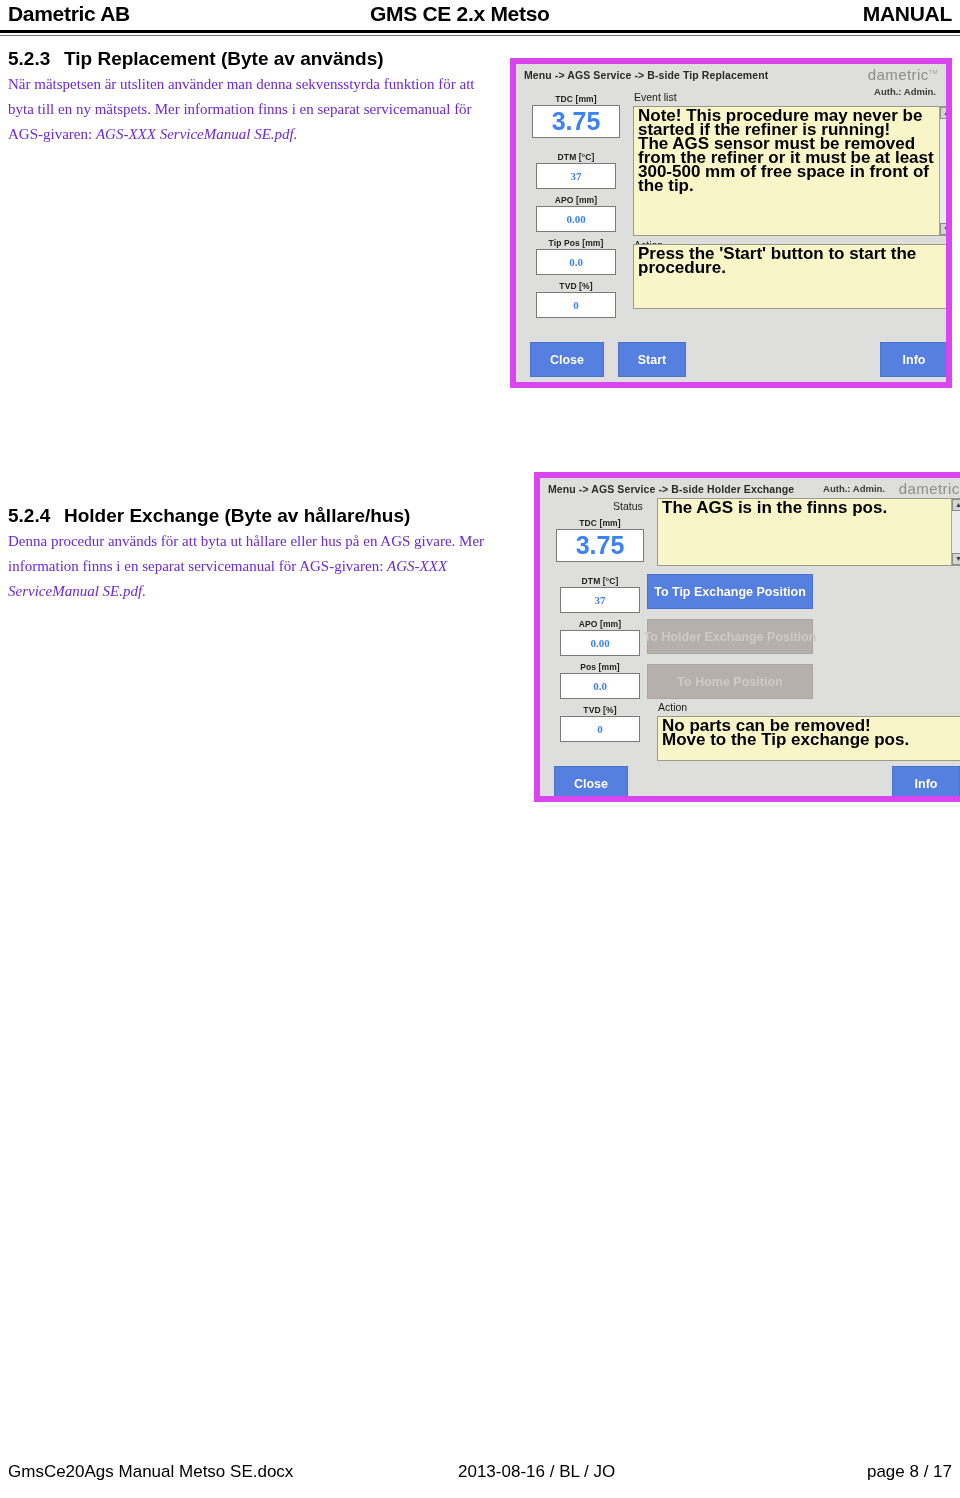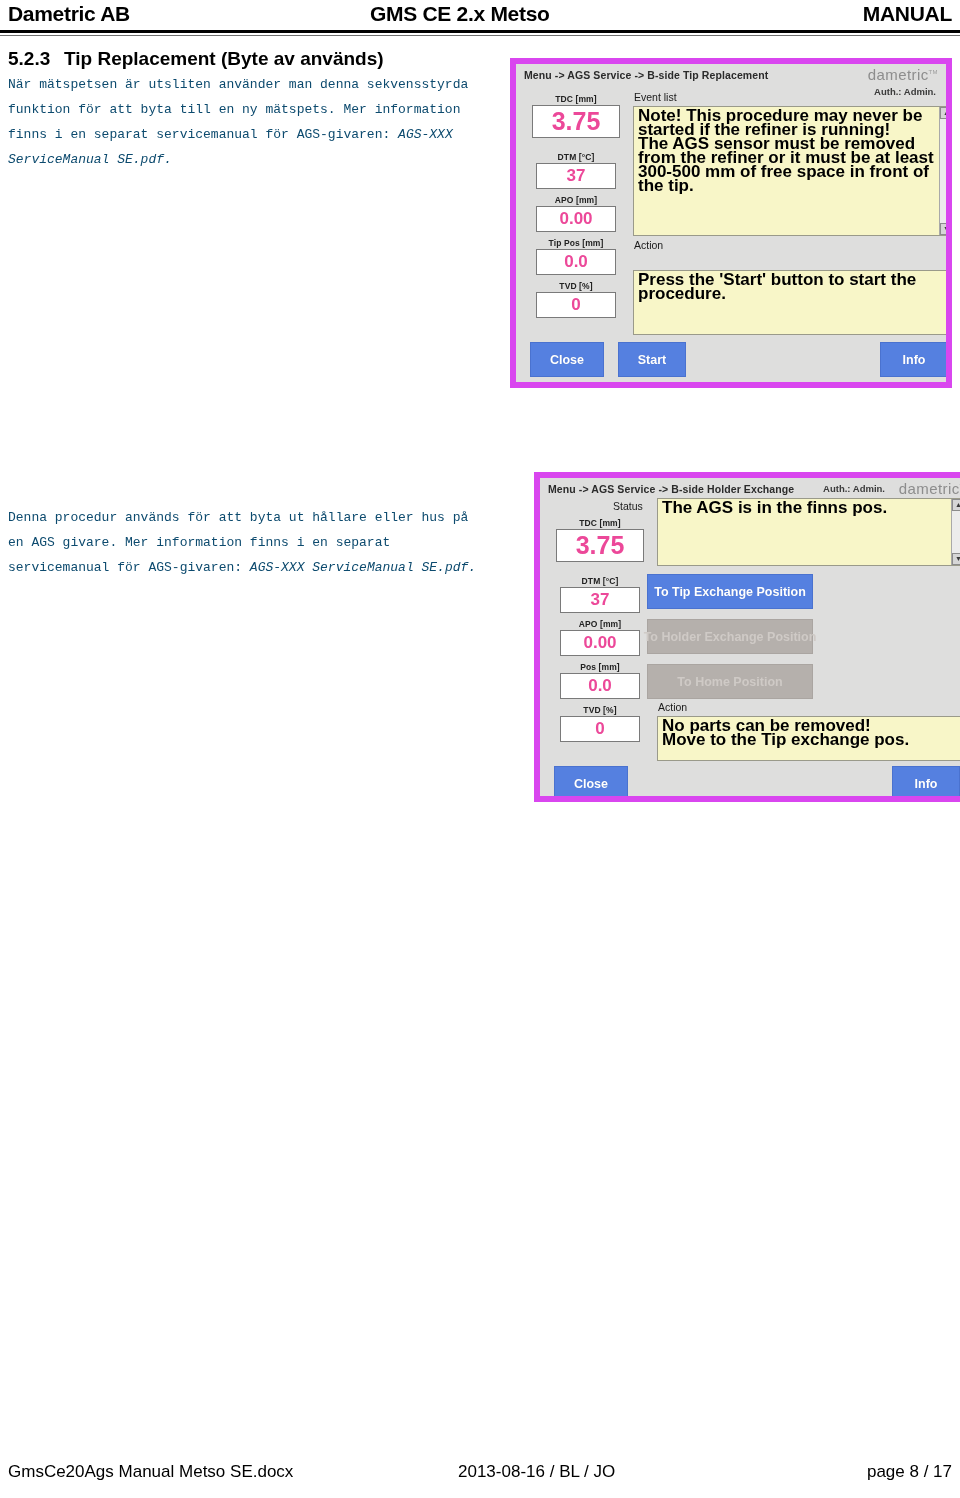--- a/index.html
+++ b/index.html
@@ -56,24 +56,24 @@
   .sec-heading {
     font-family: "Liberation Sans", sans-serif;
     font-weight: bold;
     font-size: 19px;
     color: #000;
     white-space: nowrap;
     margin-bottom: 2px;
   }
   .sec-heading .num { display: inline-block; min-width: 56px; }
   .sec-body {
-    font-family: Liberation Mono, monospace;
-    font-size: 13px;
+    font-family: Liberation Serif, serif;
+    font-size: 15px;
     line-height: 25px;
-    color: #0c4a6e;
+    color: #6d28d9;
   }
   .sec-body .ital { font-style: italic; }
 
   #section-523 { top: 48px; }
   #section-524 { top: 505px; }
 
   
   .hmi {
     position: absolute;
     background: #dededd;
@@ -134,32 +134,33 @@
     letter-spacing: 0.1px;
     line-height: 11px;
     white-space: nowrap;
   }
   .readout-box {
     background: #ffffff;
     border: 1px solid #7a7a7a;
     box-shadow: inset 0 0 0 1px #ffffff;
     text-align: center;
     font-weight: bold;
-    color: #ec4899;
+    color: #3b82f6;
     box-sizing: border-box;
   }
   .readout-box.big {
     width: 88px; height: 33px;
     font-size: 25px;
     line-height: 31px;
   }
   .readout-box.small {
     width: 80px; height: 26px;
-    font-size: 17px;
+    font-size: 11px;
     line-height: 24px;
+    font-family: Liberation Serif, serif;
   }
 
   
   .field-label {
     position: absolute;
     font-size: 10.5px;
     color: #1a1a1a;
     white-space: nowrap;
   }
   .ta {
@@ -255,20 +256,23 @@
     <span class="num">5.2.3</span><span>Tip Replacement (Byte av används)</span>
   </div>
   <div class="sec-body">
     <span>När mätspetsen är utsliten använder man denna sekvensstyrda funktion för att byta till en ny mätspets.
 Mer information finns i en separat servicemanual för AGS-givaren:</span>
     <span class="ital">AGS-XXX ServiceManual SE.pdf.</span>
   </div>
 </div>
 
 <div class="section" id="section-524">
+  <div class="sec-heading">
+    <span class="num">5.2.4</span><span>Holder Exchange (Byte av hållare/hus)</span>
+  </div>
   <div class="sec-body">
     <span>Denna procedur används för att byta ut hållare eller hus på en AGS givare.
 Mer information finns i en separat servicemanual för AGS-givaren:</span>
     <span class="ital">AGS-XXX ServiceManual SE.pdf.</span>
   </div>
 </div>
 
 <div class="hmi" id="hmi-tip">
 
   <div class="hmi-breadcrumb">Menu -&gt; AGS Service -&gt; B-side Tip Replacement</div>
@@ -298,21 +302,21 @@
 
   <div class="field-label" style="left:118px; top:27px;">Event list</div>
   <div class="ta scroll" style="left:117px; top:42px; width:320px; height:130px;">Note! This procedure may never be started if the refiner is running!
 The AGS sensor must be removed from the refiner or it must be at least 300-500 mm of free space in front of the tip.</div>
   <div class="sbar" style="left:423px; top:43px; height:128px;">
     <div class="arrow up">▲</div>
     <div class="arrow down">▼</div>
   </div>
 
   <div class="field-label" style="left:118px; top:175px;">Action</div>
-  <div class="ta" style="left:117px; top:206px; width:320px; height:65px;">Press the 'Start' button to start the procedure.</div>
+  <div class="ta" style="left:117px; top:180px; width:320px; height:65px;">Press the 'Start' button to start the procedure.</div>
 
   <div class="btn primary" style="left:14px;  top:278px; width:74px; height:35px;">Close</div>
   <div class="btn primary" style="left:102px; top:278px; width:68px; height:35px;">Start</div>
   <div class="btn primary" style="left:364px; top:278px; width:68px; height:35px;">Info</div>
 </div>
 
 <div class="hmi" id="hmi-holder">
 
   <div class="hmi-breadcrumb">Menu -&gt; AGS Service -&gt; B-side Holder Exchange</div>
   <div class="hmi-brand"><span>dametric</span><span class="tm">TM</span></div>

